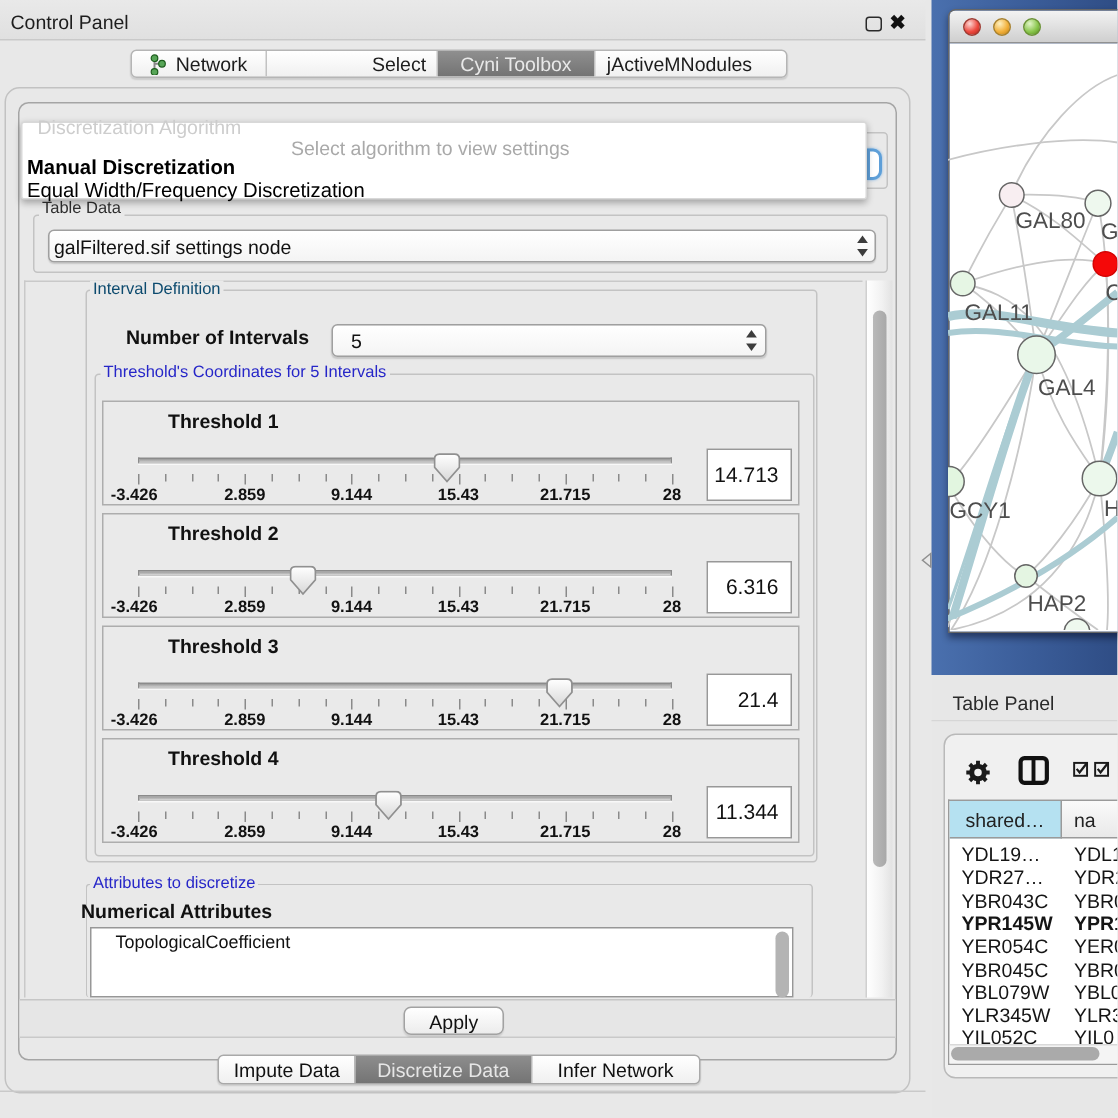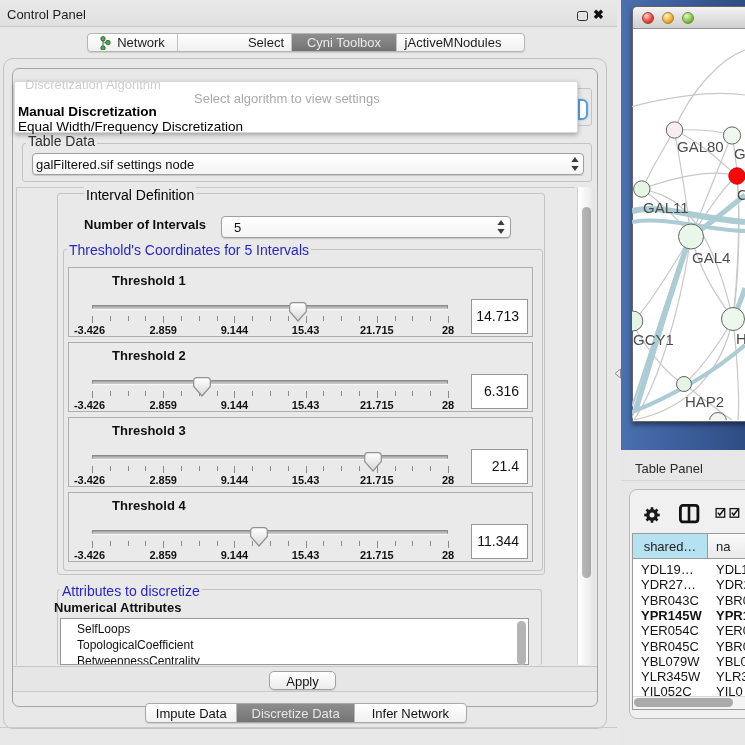--- a/index.html
+++ b/index.html
@@ -14,21 +14,21 @@
 #closeBtn { left:593px; top:7px; font-size:13px; font-weight:bold; color:#111; }
 
 #tabBar { left:87px; top:33px; width:438px; height:19px; background:linear-gradient(#ffffff,#f0f0f0); border:1px solid #b5b5b5; border-radius:4px; display:flex; overflow:hidden; box-shadow:0 1px 1px rgba(0,0,0,0.12); }
 .tabSeg { height:100%; display:flex; align-items:center; justify-content:center; font-size:13px; color:#1c1c1c; border-right:1px solid #c2c2c2; }
 .tabSeg:last-child { border-right:none; }
 #segCyni { background:linear-gradient(#8f8f8f,#737373); color:#e8e8e8; }
 
 #outerPanel { left:3px; top:58px; width:604px; height:671px; border:1px solid #c2c2c2; border-radius:10px; background:#e8e8e8; }
 #innerPanel { left:12px; top:68px; width:586px; height:639px; border:1px solid #a5a5a5; border-radius:7px; background:#e9e9e9; }
 .group { position:absolute; border:1px solid #c3c3c3; border-radius:3px; }
-.gtitle { position:absolute; font-size:14px; background:#e9e9e9; padding:0 2px; }
+.gtitle { position:absolute; font-size:11px; background:#e9e9e9; padding:0 2px; }
 
 .combo { position:absolute; background:linear-gradient(#ffffff,#f4f4f4); border:1px solid #9f9f9f; border-radius:4px; box-shadow:0 1px 1px rgba(0,0,0,0.15); font-size:13px; color:#111; }
 
 #scrollArea { left:16px; top:187px; width:559px; height:478px; border-top:1px solid #c9c9c9; border-left:1px solid #c9c9c9; background:#e9e9e9; overflow:hidden; }
 #vTrack { left:577px; top:187px; width:18px; height:478px; background:linear-gradient(90deg,#ffffff,#f1f1f1 60%,#e2e2e2); border-left:1px solid #d0d0d0; }
 #vThumb { left:582px; top:207px; width:9px; height:371px; background:linear-gradient(90deg,#b9b9b9,#a8a8a8); border-radius:6px; }
 
 .tbox { position:absolute; left:68px; width:465px; height:70px; border:1px solid #adadad; background:#eaeaea; }
 .tlabel { position:absolute; left:7px; top:5px; font-size:13px; font-weight:bold; color:#111;margin-left:36px; }
 .track { position:absolute; left:23px; width:356px; height:4px; top:37px; background:linear-gradient(#9a9a9a,#c9c9c9); border:1px solid #8b8b8b; border-bottom-color:#c6c6c6; box-shadow:0 1px 0 #f8f8f8; }
@@ -225,21 +225,21 @@
 
 <div class="group" style="left:22px; top:143px; width:570px; height:39px;"></div>
 <div class="gtitle" style="left:26px; top:133px; color:#2f2f2f;">Table Data</div>
 <div class="combo" style="left:32px; top:153px; width:552px; height:22px; padding:3px 0 0 3px;">galFiltered.sif settings node</div>
 
 <div class="abs" id="scrollArea"></div>
 <div class="abs" id="vTrack"></div>
 <div class="abs" id="vThumb"></div>
 
 <div class="group" style="left:57px; top:193px; width:488px; height:382px;"></div>
-<div class="gtitle" style="left:60px; top:187px; color:#000000;margin-left:24px;">Interval Definition</div>
+<div class="gtitle" style="left:60px; top:187px; color:#0c4a6e;">Interval Definition</div>
 <div class="abs bold" style="left:84px; top:217px; font-size:13px; color:#111;">Number of Intervals</div>
 <div class="combo" style="left:221px; top:216px; width:290px; height:22px; padding:3px 0 0 12px;">5</div>
 
 <div class="group" style="left:63px; top:249px; width:480px; height:322px;"></div>
 <div class="gtitle" style="left:67px; top:242px; color:#2626c8;">Threshold's Coordinates for 5 Intervals</div>
 
 <div id="thresholds"><div class="tbox" style="top:267px;">
     <div class="tlabel">Threshold 1</div>
     <div class="track"></div>
       <div style="position:absolute; left:23.0px; top:48px; width:1px; height:7px; background:#8a8a8a;"></div>
@@ -389,23 +389,21 @@
           <stop offset="0" stop-color="#ffffff"></stop>
           <stop offset="1" stop-color="#d8d8d8"></stop>
         </linearGradient>
       </defs>
     </svg></div>
 
 <div class="group" style="left:57px; top:589px; width:485px; height:76px; border-bottom:none;"></div>
 <div class="gtitle" style="left:60px; top:583px; color:#2626c8;">Attributes to discretize</div>
 <div class="abs bold" style="left:54px; top:600px; font-size:13px; color:#111;">Numerical Attributes</div>
 <div class="abs" id="attrList">
-  <div style="padding:3px 0 0 16px;">SelfLoops</div>
   <div style="padding:2px 0 0 16px;">TopologicalCoefficient</div>
-  <div style="padding:2px 0 0 16px;">BetweennessCentrality</div>
 </div>
 <div class="abs" id="attrThumb"></div>
 
 <div class="abs" id="applyBar"></div>
 <div class="abs" id="applyBtn">Apply</div>
 <div class="abs" id="botTabs">
   <div class="btSeg" style="width:92px;">Impute Data</div>
   <div class="btSeg" id="segDisc" style="width:118px;">Discretize Data</div>
   <div class="btSeg" style="width:112px;">Infer Network</div>
 </div>

